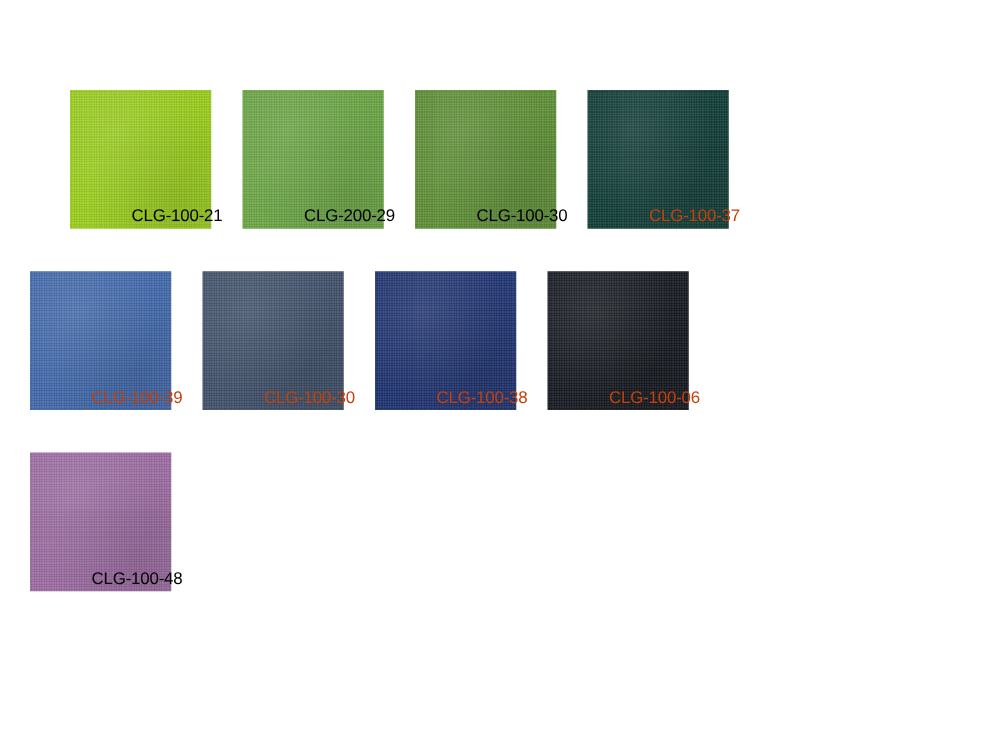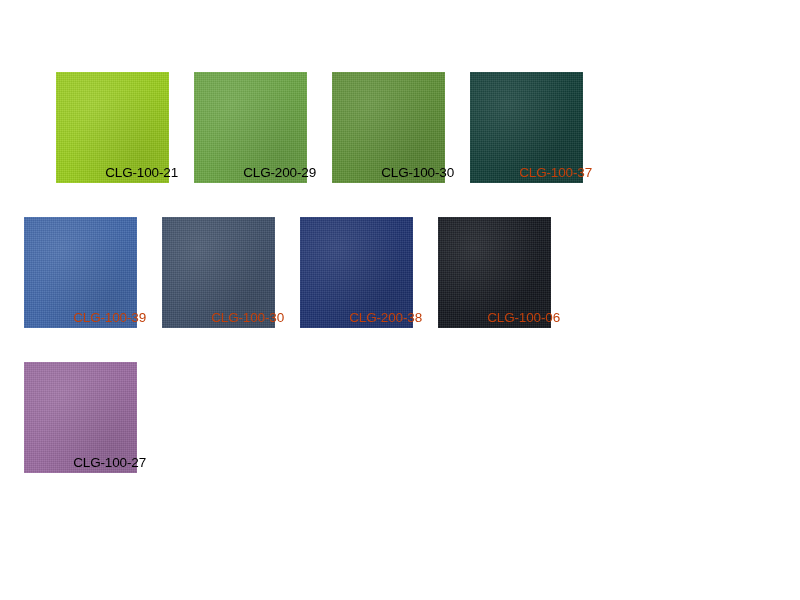--- a/index.html
+++ b/index.html
@@ -116,26 +116,26 @@
       <div class="swatch-cell">
         <div class="swatch-chip" style="background-color: rgb(64, 103, 170);"></div>
         <span class="swatch-label label-light">CLG-100-39</span>
       </div>
       <div class="swatch-cell">
         <div class="swatch-chip" style="background-color: rgb(62, 79, 104);"></div>
         <span class="swatch-label label-light">CLG-100-30</span>
       </div>
       <div class="swatch-cell">
         <div class="swatch-chip" style="background-color: rgb(31, 51, 112);"></div>
-        <span class="swatch-label label-light">CLG-200-38</span>
+        <span class="swatch-label label-light">CLG-100-38</span>
       </div>
       <div class="swatch-cell">
         <div class="swatch-chip" style="background-color: rgb(20, 24, 31);"></div>
         <span class="swatch-label label-light">CLG-100-06</span>
       </div>
     </div>
     <div class="swatch-row" style="left: 24px; top: 362px;">
       <div class="swatch-cell">
         <div class="swatch-chip" style="background-color: rgb(154, 107, 160);"></div>
-        <span class="swatch-label label-dark">CLG-100-27</span>
+        <span class="swatch-label label-dark">CLG-100-48</span>
       </div>
     </div>
   </div>
 
 </body></html>

